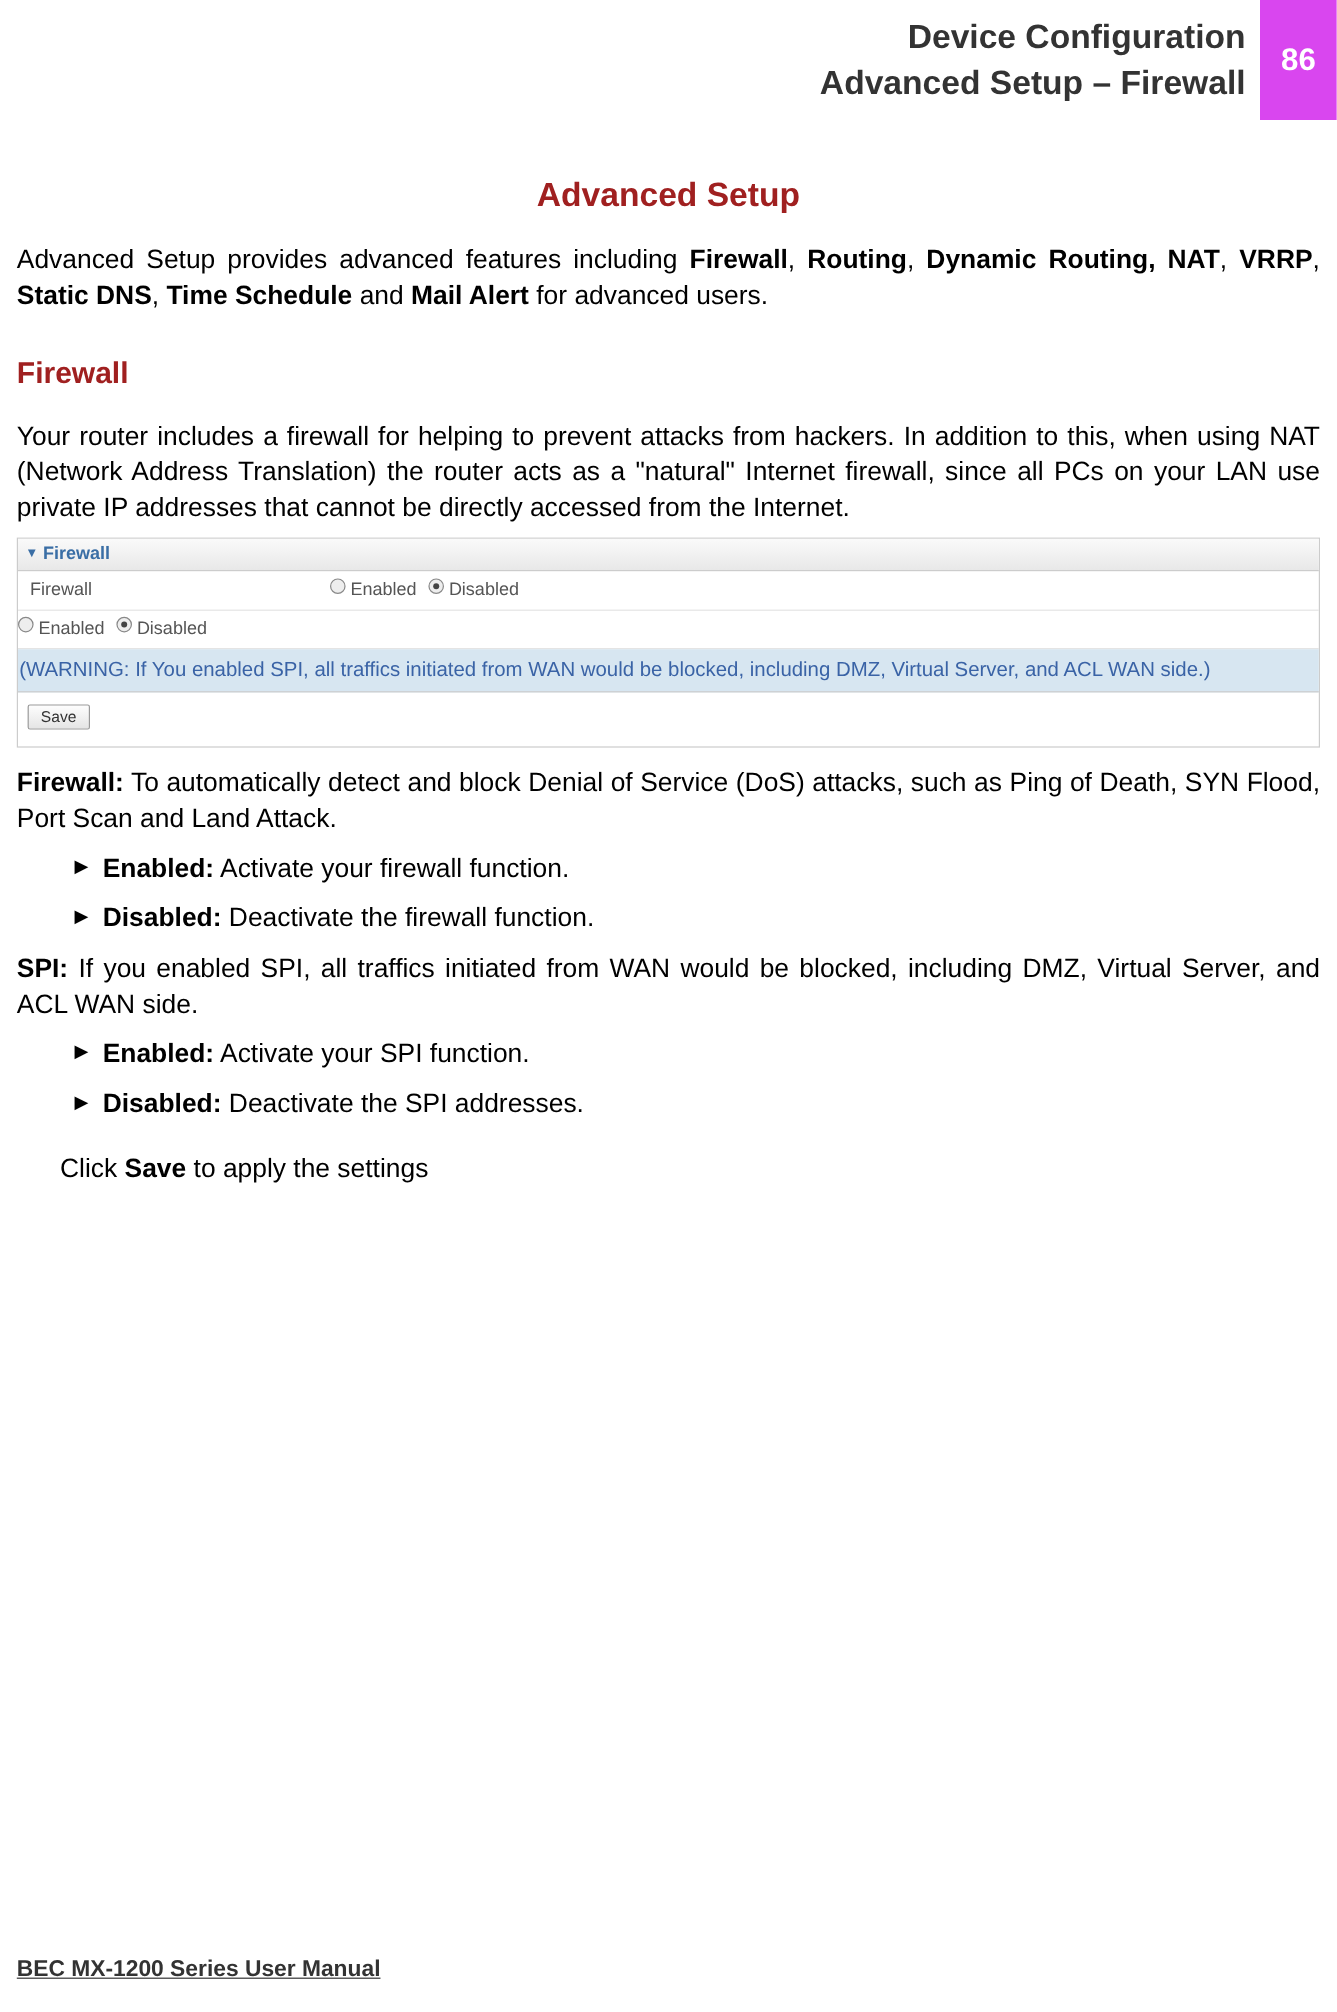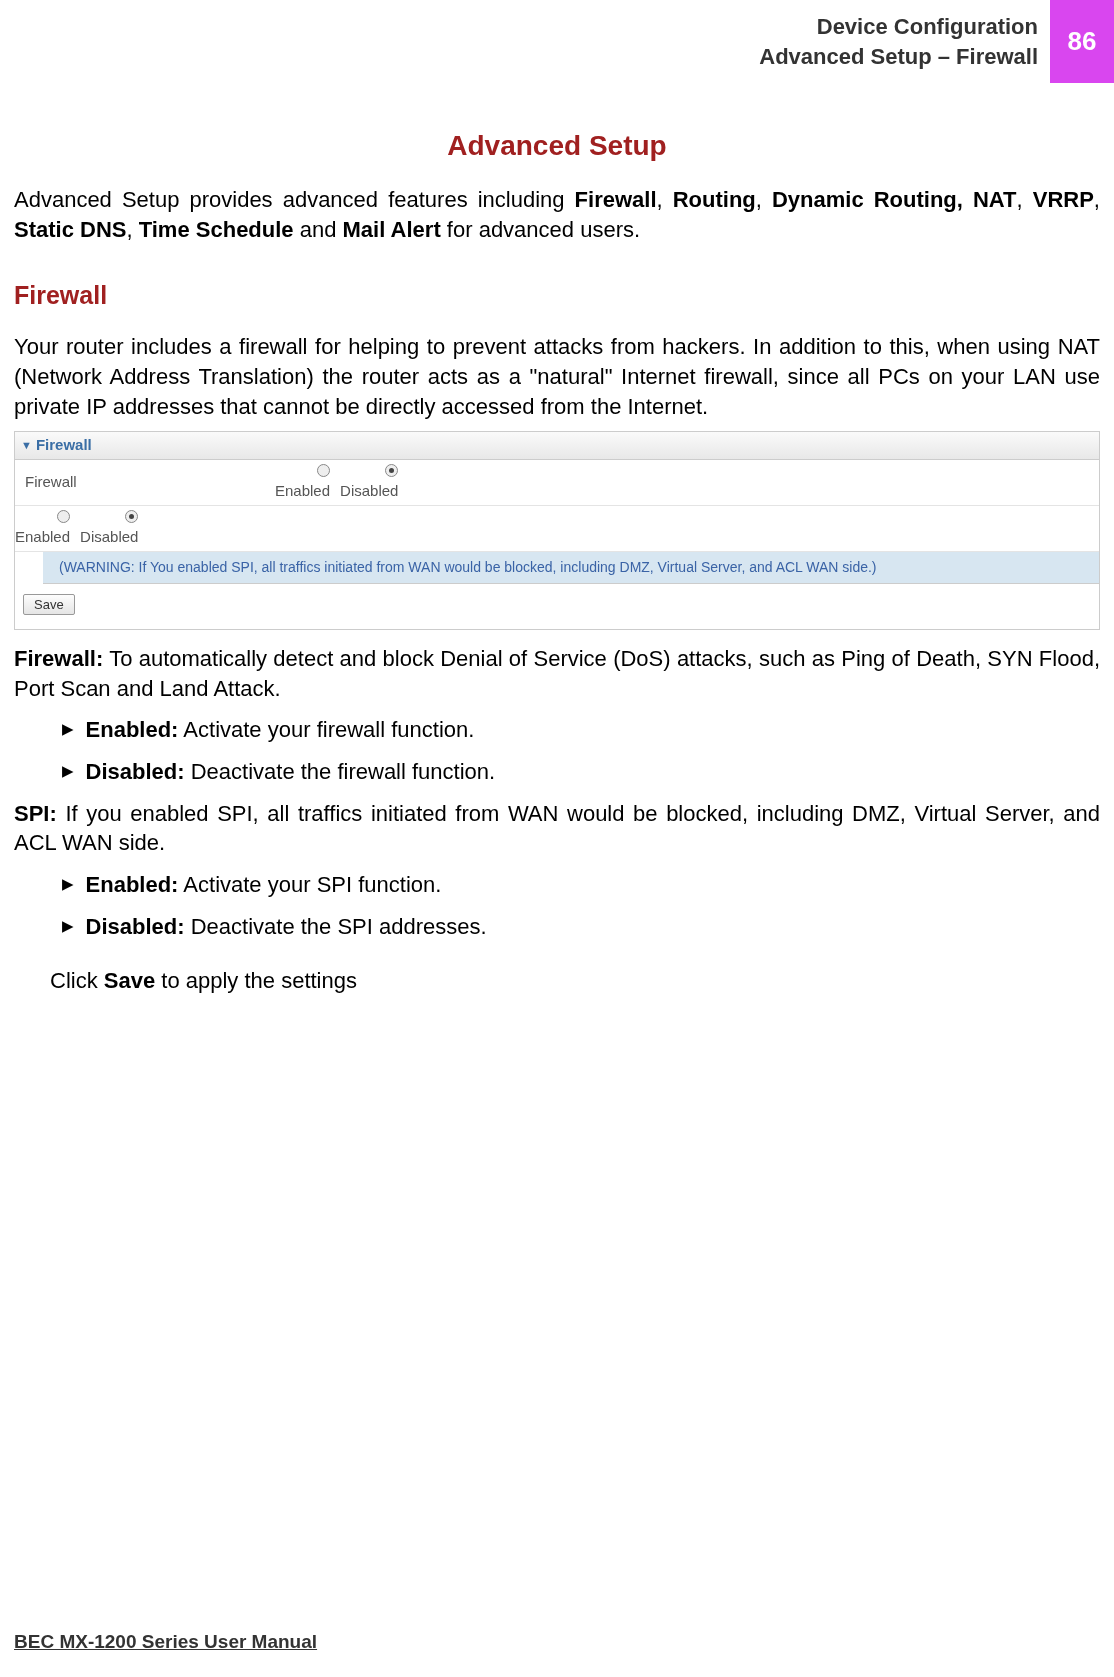--- a/index.html
+++ b/index.html
@@ -17,21 +17,21 @@
       display: flex;
       justify-content: flex-end;
       align-items: stretch;
       padding: 0;
     }
     .header-text {
       text-align: right;
       font-weight: bold;
       color: #333;
       padding: 12px 12px 12px 0;
-      font-size: 22px;
+      font-size: 28px;
     }
     .page-number-box {
       background: #d946ef;
       color: #fff;
       font-weight: bold;
       font-size: 26px;
       width: 64px;
       display: flex;
       align-items: center;
       justify-content: center;
@@ -95,23 +95,22 @@
     }
     .panel-row .controls {
       display: flex;
       align-items: center;
       gap: 10px;
       padding: 4px 0;
       color: #555;
     }
     .radio {
       display: inline-flex;
-      align-items: flex-end;
+      align-items: flex-start;
       gap: 4px;
-      flex-direction: column;
     }
     .radio-circle {
       width: 13px;
       height: 13px;
       border: 1px solid #888;
       border-radius: 50%;
       background: #eee;
       display: inline-flex;
       align-items: center;
       justify-content: center;
@@ -119,24 +118,23 @@
     .radio-circle.checked::after {
       content: "";
       width: 5px;
       height: 5px;
       border-radius: 50%;
       background: #444;
     }
     .warning-row {
       background: #d7e6f1;
       color: #3a63a6;
-      padding: 6px 16px;
+      padding: 6px 1px;
       border-bottom: 1px solid #ccc;
-      font-size: 14px;
-      margin-left: 28px;
+      font-size: 17px;
     }
     .save-row {
       padding: 10px 8px 14px 8px;
     }
     .save-btn {
       font-family: inherit;
       font-size: 13px;
       padding: 2px 10px;
       background: linear-gradient(#fdfdfd, #e5e5e5);
       border: 1px solid #999;

